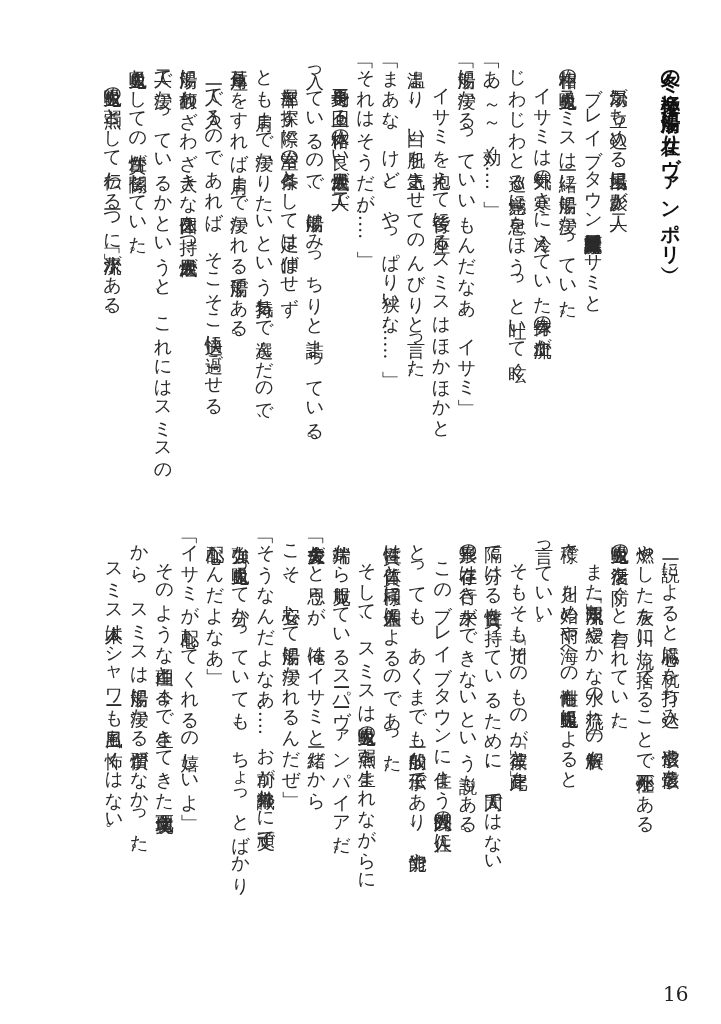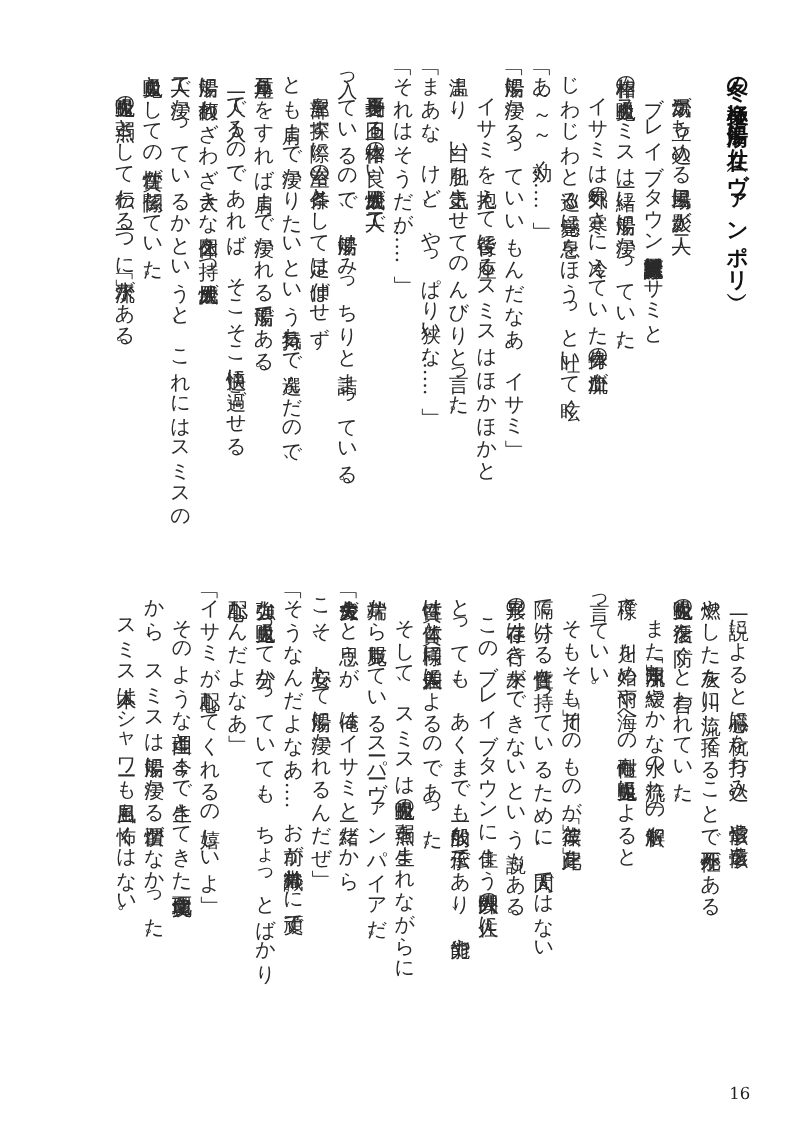--- a/index.html
+++ b/index.html
@@ -43,21 +43,21 @@
       font-weight: bold;
       font-size: 19.5px;
       line-height: 26px;
       color: #111111;
       white-space: nowrap;
     }
     .page-number {
       position: absolute;
       left: 663px;
       top: 985px;
-      font-size: 15px;
+      font-size: 20px;
       line-height: 18px;
       color: #222222;
       font-family: "DejaVu Serif", "Liberation Serif", serif;
     }
   </style>
 </head>
 <body>
 
 <div class="block top">
   <p class="title">冬の極楽、湯船に在り（ヴァンポリ）</p>

